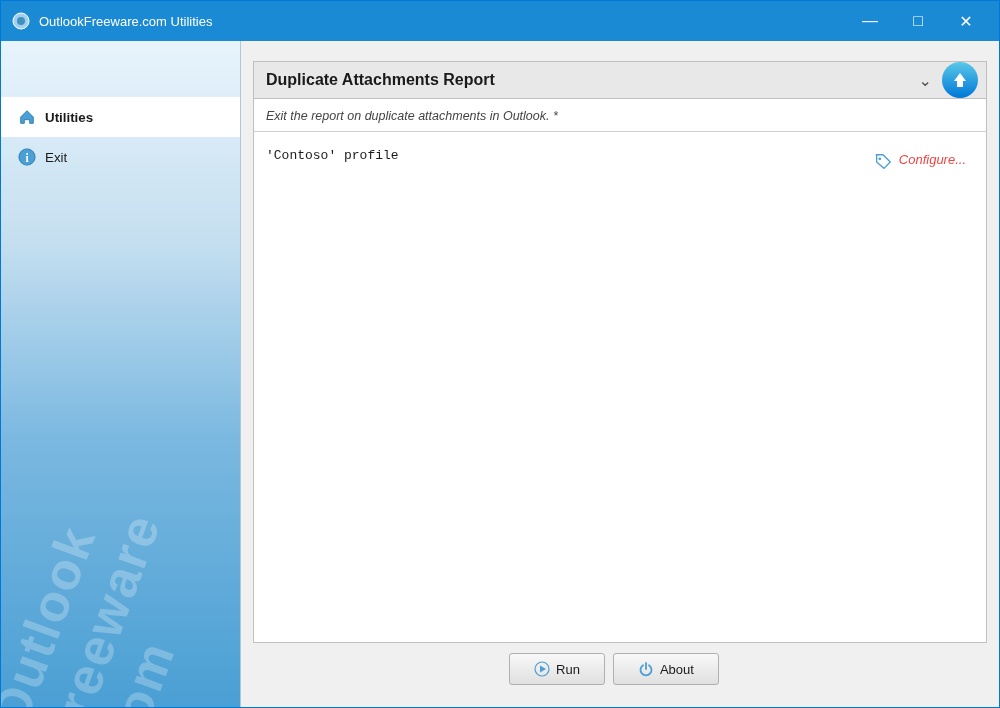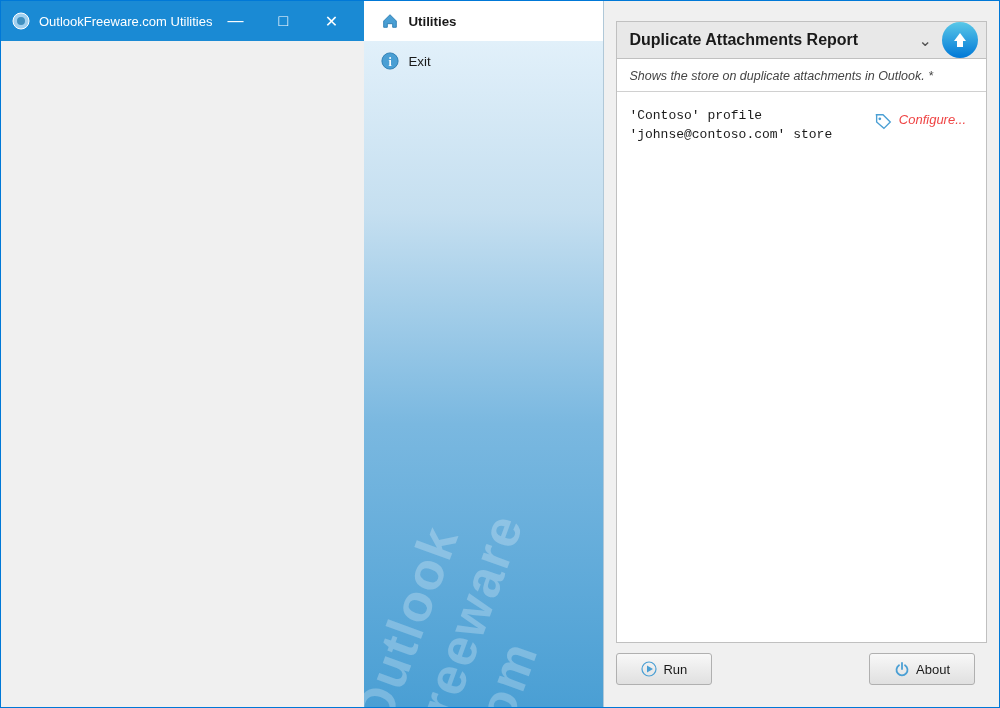--- a/index.html
+++ b/index.html
@@ -11,21 +11,21 @@
       background: #f0f0f0;
       overflow: hidden;
     }
 
     
     .window {
       width: 1000px;
       height: 708px;
       border: 1px solid #0078d7;
       display: flex;
-      flex-direction: row;
+      flex-direction: column;
       background: #f0f0f0;
     }
 
     .title-bar {
       height: 40px;
       background: #1a8ad4;
       display: flex;
       align-items: center;
       padding: 0 10px;
       color: white;
@@ -95,23 +95,24 @@
       color: rgba(255,255,255,0.25);
       transform: rotate(-70deg);
       transform-origin: center;
       white-space: nowrap;
       line-height: 1.1;
       pointer-events: none;
       letter-spacing: 2px;
     }
 
     .sidebar-nav {
-      padding: 0 0;
+      padding: 8px 0;
       position: relative;
       z-index: 1;
+      margin-top: 48px;
     }
 
     .sidebar-item {
       display: flex;
       align-items: center;
       padding: 10px 16px;
       cursor: pointer;
       color: #1a1a1a;
       background: transparent;
       border: none;
@@ -242,21 +243,21 @@
 
     .tag-icon {
       width: 20px;
       height: 20px;
       flex-shrink: 0;
     }
 
     
     .bottom-bar {
       display: flex;
-      justify-content: space-between;
+      justify-content: center;
       padding: 10px 12px 10px 0;
       gap: 8px;
     }
 
     .action-btn {
       display: flex;
       align-items: center;
       gap: 6px;
       padding: 7px 24px;
       background: linear-gradient(180deg, #f8f8f8 0%, #e0e0e0 100%);
@@ -346,27 +347,26 @@
             <span class="dropdown-chevron">⌄</span>
           </div>
           <button class="upload-btn">
             <svg viewBox="0 0 18 18" fill="none">
               <polygon points="9,2 15,10 12,10 12,16 6,16 6,10 3,10" fill="white"></polygon>
             </svg>
           </button>
         </div>
 
         <div class="content-description">
-          <span>Shows the store on duplicate attachments in Outlook. *</span>
+          <span>Exit the report on duplicate attachments in Outlook. *</span>
         </div>
 
         <div class="content-body">
           <div class="profile-info">
             <div class="profile-line">'Contoso' profile</div>
-            <div class="profile-line">'johnse@contoso.com' store</div>
           </div>
           <button class="configure-btn">
             <svg class="tag-icon" viewBox="0 0 22 22">
               <path d="M3 3H11L19 11L12 18L4 11V3Z" fill="none" stroke="#4a9fd4" stroke-width="1.5"></path>
               <circle cx="7.5" cy="7.5" r="1.5" fill="#4a9fd4"></circle>
             </svg>
             <span>Configure...</span>
           </button>
         </div>
       </div>

